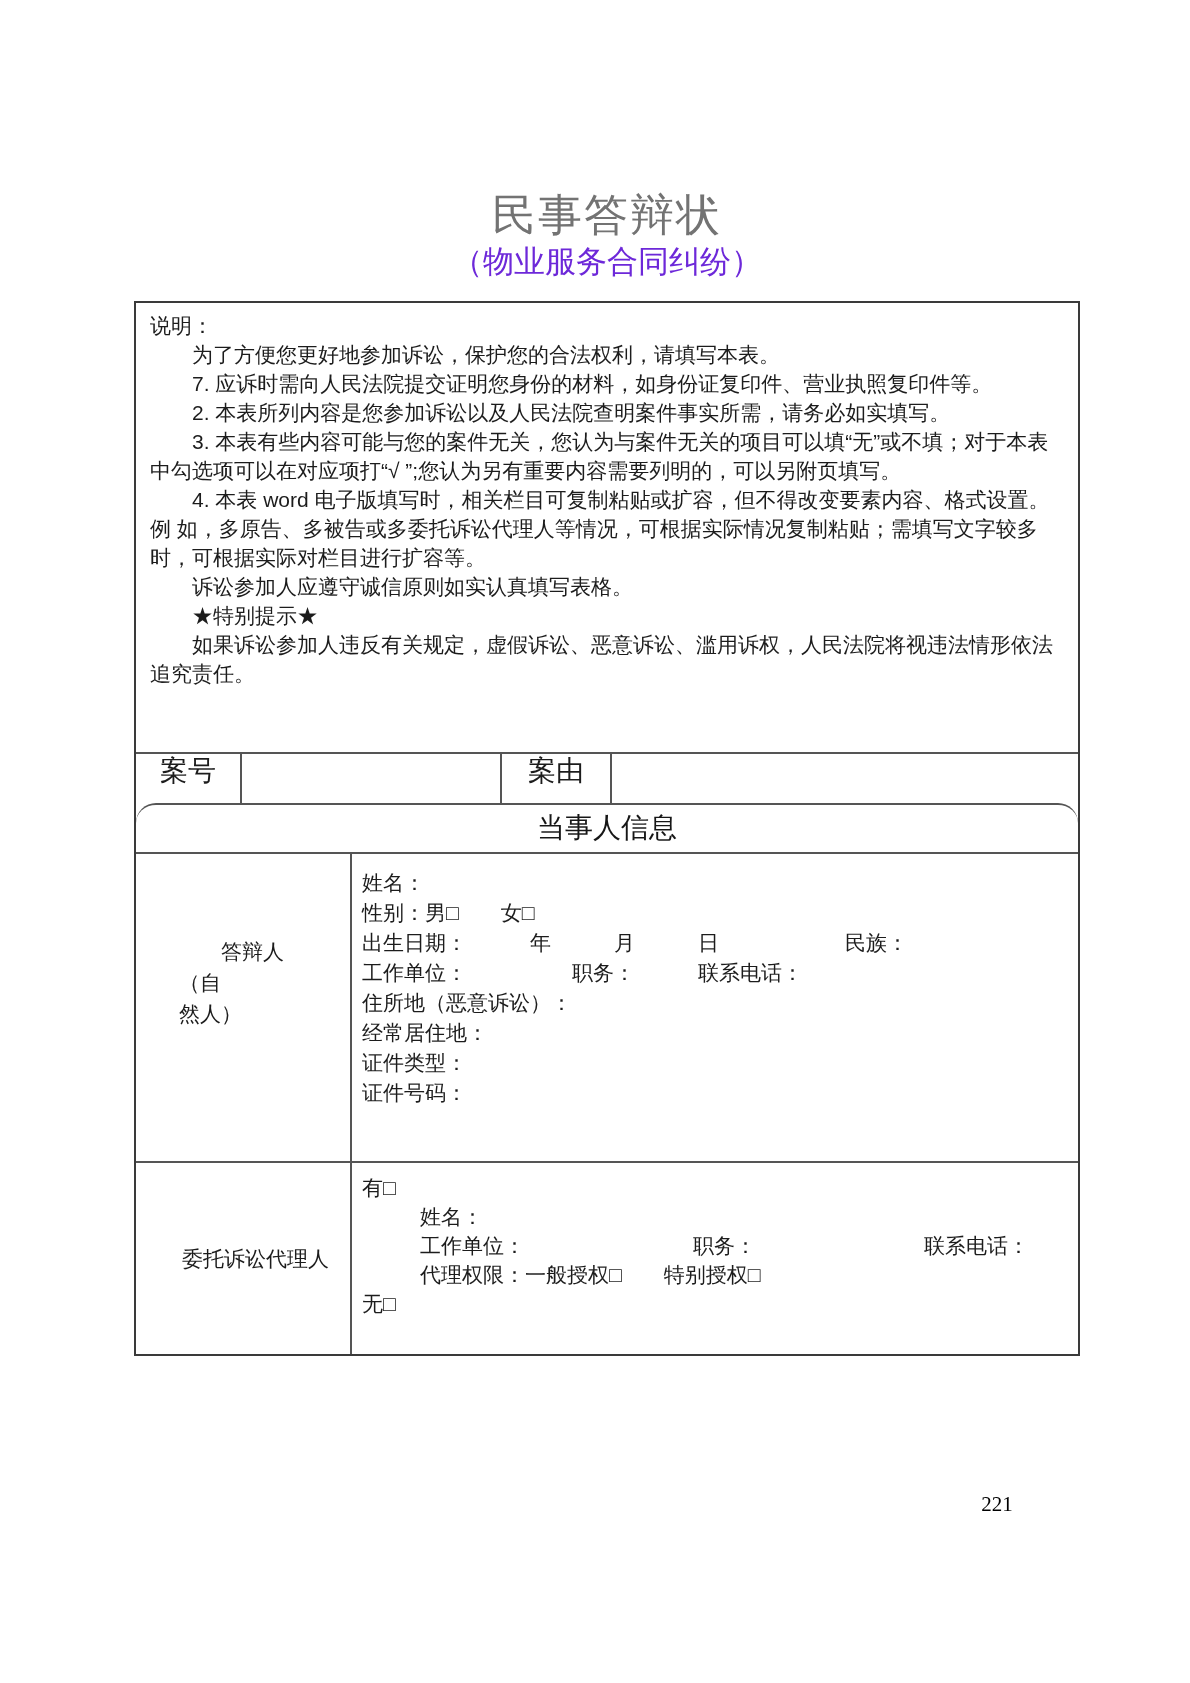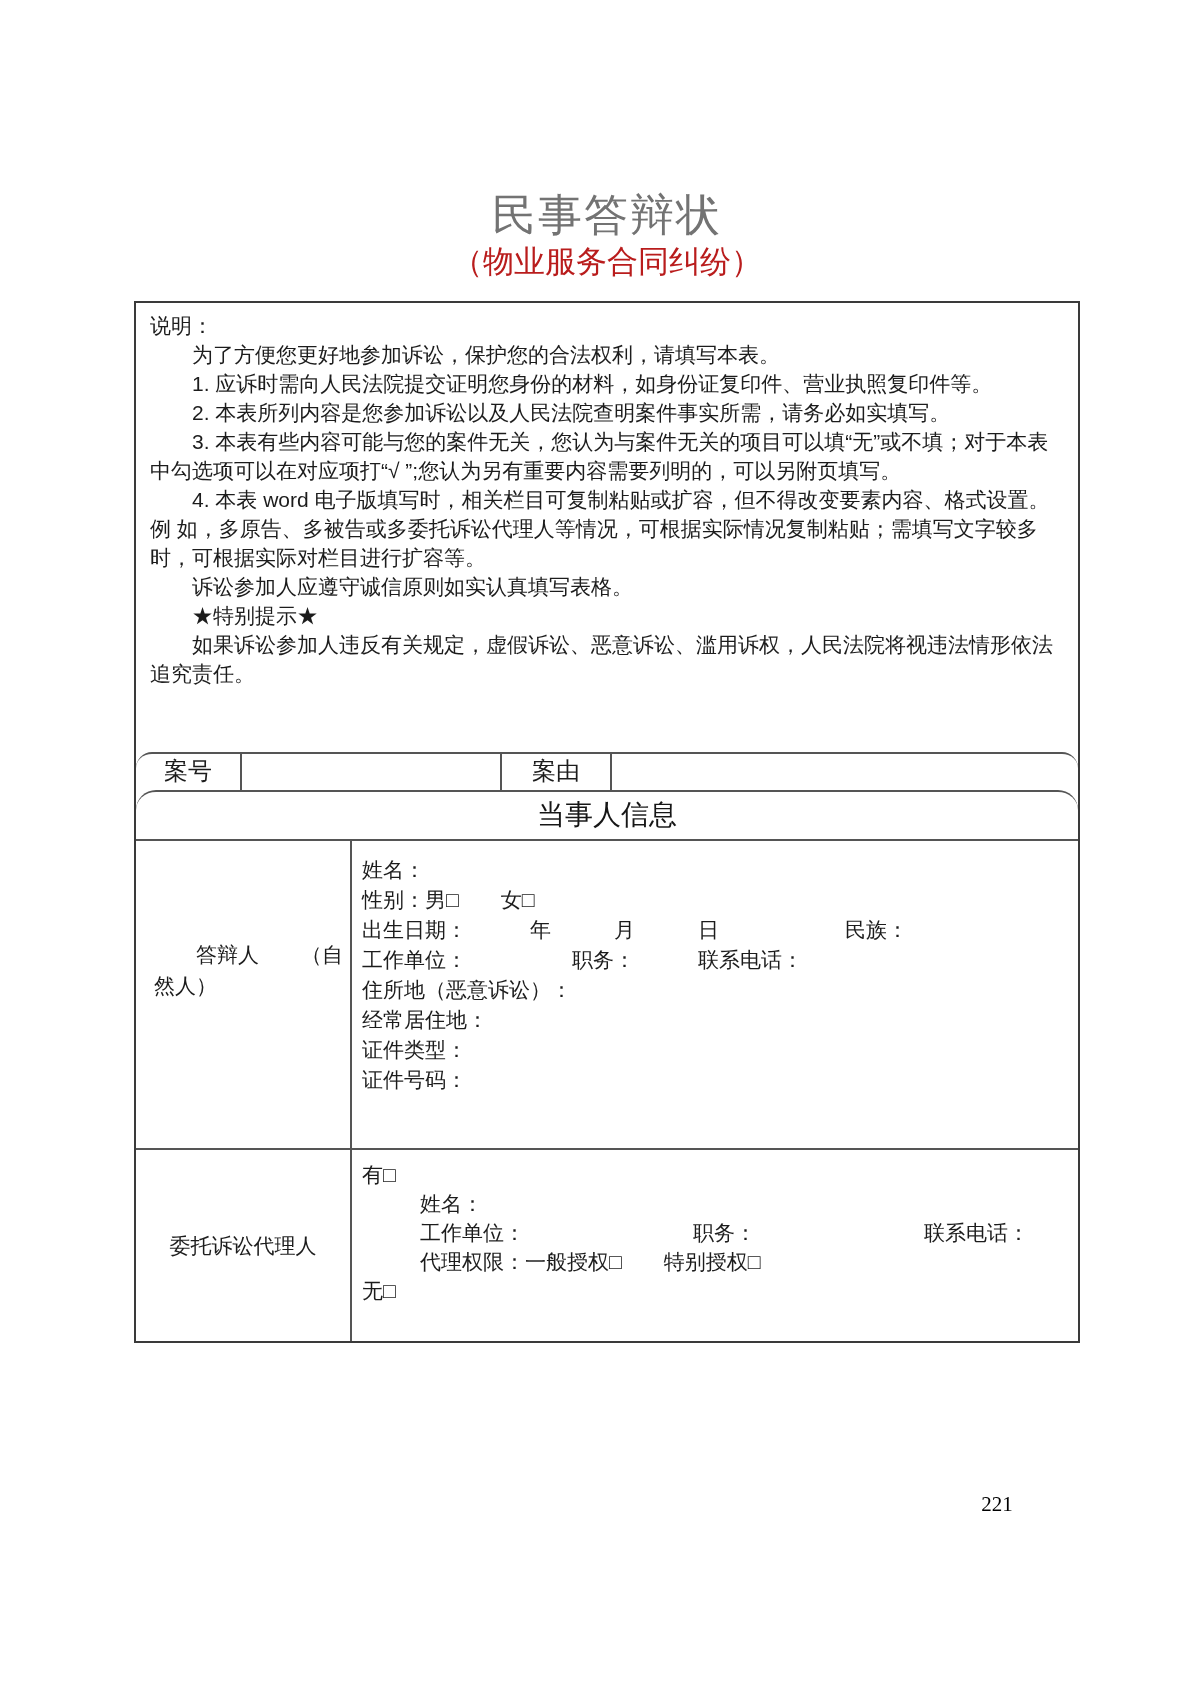--- a/index.html
+++ b/index.html
@@ -11,55 +11,56 @@
     color: #1c1c1c;
     overflow: hidden;
   }
   .doc-title {
     position: absolute; left: 134px; top: 186px; width: 946px;
     text-align: center; font-size: 44px; font-weight: 500;
     letter-spacing: 2px; color: #737373;
   }
   .doc-subtitle {
     position: absolute; left: 134px; top: 241px; width: 946px;
-    text-align: center; font-size: 31px; font-weight: 500; color: #b91c1c;
+    text-align: center; font-size: 31px; font-weight: 500; color: #6d28d9;
   }
   .form-table {
     position: absolute; left: 134px; top: 301px; width: 946px;
     border: 2px solid #3a3a3a;
     display: flex; flex-direction: column;
   }
   .row { width: 100%; }
   .row + .row { border-top: 2px solid #555555; }
   .row-instructions {
     height: 449px;
     padding: 8px 10px 0 14px;
     font-size: 21px;
   }
   .para { line-height: 29px; text-indent: 2em; }
   .para.head { text-indent: 0; }
-  .row-case { height: 38px; display: flex; font-size: 24px; border-radius: 16px; }
+  .row-case { height: 51px; display: flex; font-size: 28px; }
   .row-case .cell { height: 100%; line-height: 34px; }
   .cell-border-r { border-right: 2px solid #555555; }
   .case-label { text-align: center; }
   .w-caseno { width: 106px; }
   .w-casenoval { width: 260px; }
   .w-cause { width: 110px; }
   .flexfill { flex: 1 1 auto; }
   .row-party-header {
     height: 49px; line-height: 46px;
     text-align: center; font-size: 28px; color: #161616; border-radius: 20px;
   }
   .row-respondent { height: 309px; display: flex; }
   .row-agent { height: 193px; display: flex; }
   .side-label {
     width: 216px; flex: 0 0 216px;
     border-right: 2px solid #555555;
     display: flex; align-items: center;
     font-size: 21px;
+    padding-left: 25px;
   }
   .respondent-label-cell { padding-bottom: 50px; }
   .respondent-label-text {
     white-space: pre-line;
     text-indent: 2em;
     padding-left: 18px; padding-right: 4px;
     line-height: 31px;
   }
   .agent-label-cell { justify-content: center; }
   .fields { flex: 1 1 auto; font-size: 21px; }
@@ -78,21 +79,21 @@
 <body>
 
 <div class="doc-title">民事答辩状</div>
 <div class="doc-subtitle">（物业服务合同纠纷）</div>
 
 <div class="form-table">
 
   <div class="row row-instructions">
     <p class="para head">说明：</p>
     <p class="para">为了方便您更好地参加诉讼，保护您的合法权利，请填写本表。</p>
-    <p class="para">1. 应诉时需向人民法院提交证明您身份的材料，如身份证复印件、营业执照复印件等。</p>
+    <p class="para">7. 应诉时需向人民法院提交证明您身份的材料，如身份证复印件、营业执照复印件等。</p>
     <p class="para">2. 本表所列内容是您参加诉讼以及人民法院查明案件事实所需，请务必如实填写。</p>
     <p class="para">3. 本表有些内容可能与您的案件无关，您认为与案件无关的项目可以填“无”或不填；对于本表中勾选项可以在对应项打“√ ”;您认为另有重要内容需要列明的，可以另附页填写。</p>
     <p class="para">4. 本表 word 电子版填写时，相关栏目可复制粘贴或扩容，但不得改变要素内容、格式设置。例 如，多原告、多被告或多委托诉讼代理人等情况，可根据实际情况复制粘贴；需填写文字较多时，可根据实际对栏目进行扩容等。</p>
     <p class="para">诉讼参加人应遵守诚信原则如实认真填写表格。</p>
     <p class="para">★特别提示★</p>
     <p class="para">如果诉讼参加人违反有关规定，虚假诉讼、恶意诉讼、滥用诉权，人民法院将视违法情形依法追究责任。</p>
   </div>
 
   <div class="row row-case">
     <div class="cell case-label w-caseno cell-border-r">案号</div>

